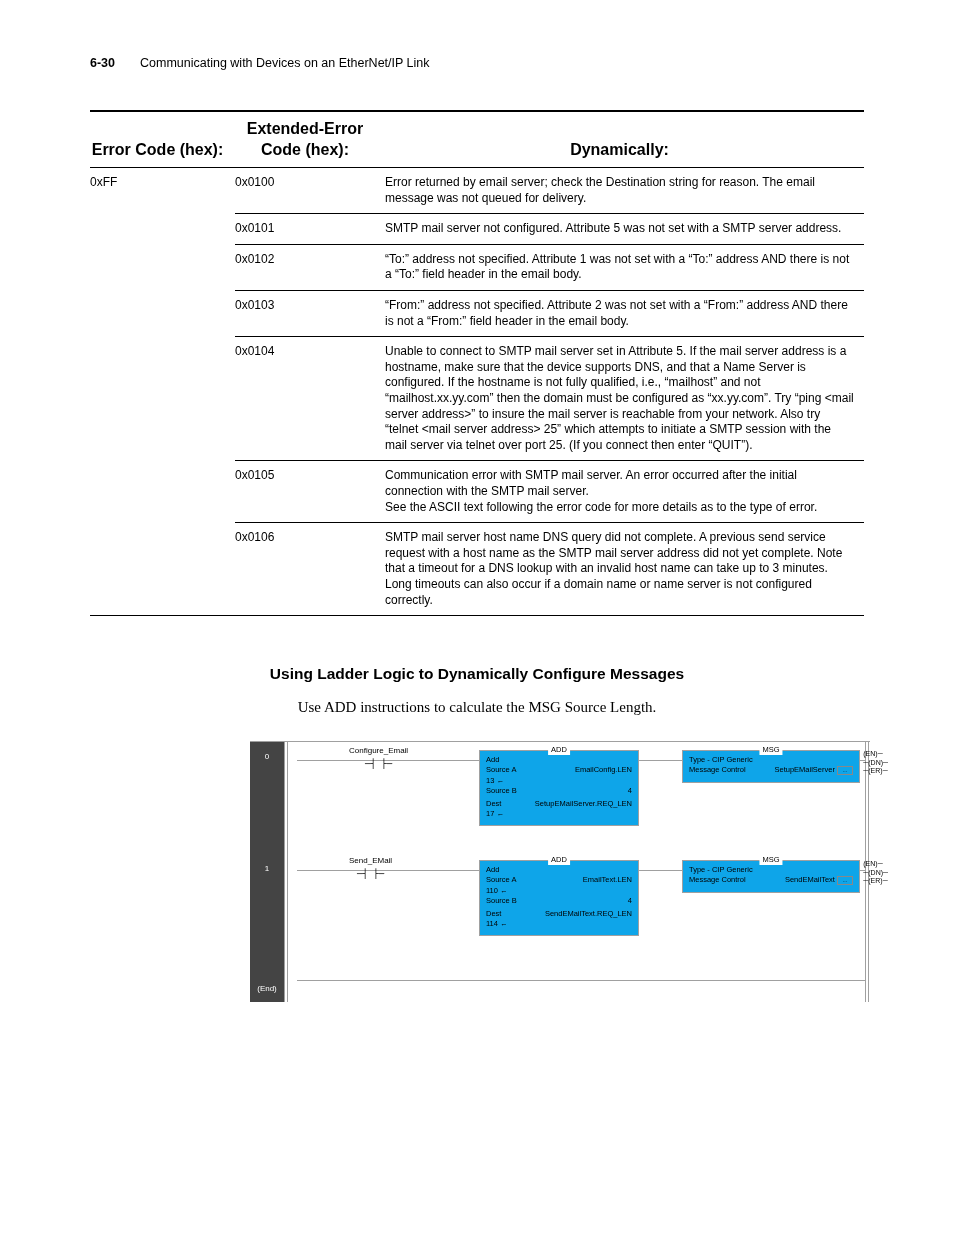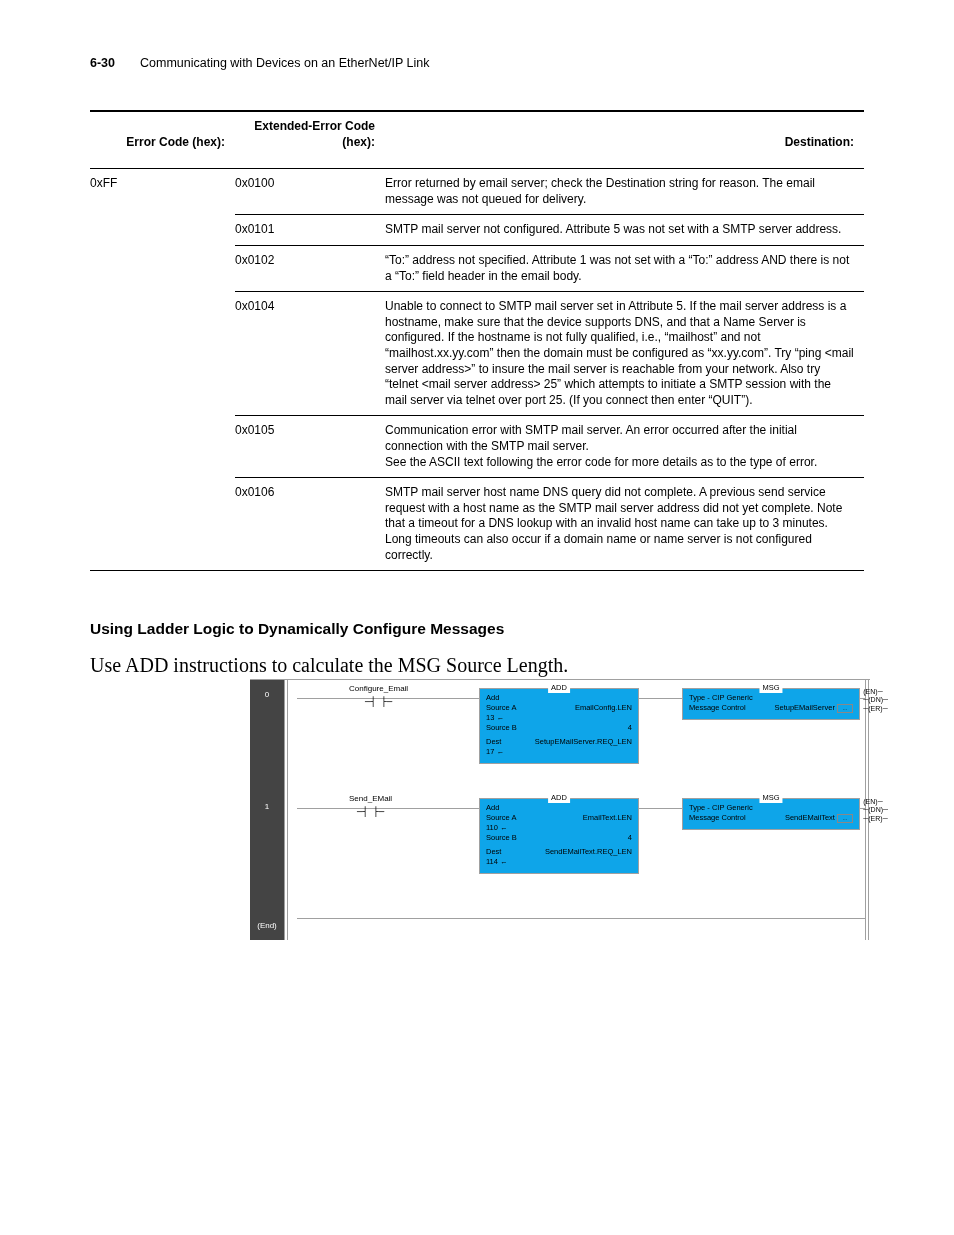--- a/index.html
+++ b/index.html
@@ -1,28 +1,28 @@
 <!DOCTYPE html>
 <html><head>
 <meta charset="utf-8">
 <style>
 body{margin:0;background:#fff;font-family:Arial,Helvetica,sans-serif;color:#000;font-size:12.5px;line-height:1.35}
 .pg{width:954px;height:1235px;margin:0 auto;position:relative;box-sizing:border-box;padding:55px 90px 0 90px}
 .hdr{display:flex;margin-bottom:38px}
 .pn{font-weight:700;font-size:12.5px;margin-right:25px}
 .ht{font-size:12.5px}
 .tbl{width:100%;border-collapse:collapse;border-top:2px solid #000;border-bottom:1.5px solid #000}
-.tbl th{text-align:right;vertical-align:bottom;font-weight:700;padding:6px 10px 18px 0;border-bottom:1.5px solid #000;font-size:12px}
+.tbl th{text-align:center;vertical-align:bottom;font-weight:700;padding:6px 10px 6px 0;border-bottom:1.5px solid #000;font-size:16px}
 .tbl td{vertical-align:top;padding:7px 10px 7px 0;font-size:12px;line-height:1.3}
 .c0{width:135px}
 .c1{width:140px}
 .sep td.d,.sep td.e{border-top:1px solid #000}
-.sec{margin-top:48px;text-align:left}
+.sec{margin-top:48px;text-align:center}
 .sh{font-weight:700;font-size:15.5px;margin-bottom:12px;font-family:Arial,Helvetica,sans-serif}
-.sb{font-family:Georgia,"Times New Roman",serif;font-size:20px;}
+.sb{font-family:Georgia,"Times New Roman",serif;font-size:15px;margin-bottom:24px}
 .lad{margin-left:160px;border-top:1px solid #a0a0a0;position:relative;width:620px}
 .gut{position:absolute;left:0;top:0;bottom:0;width:34px;background:#444;color:#fff;font-size:8px}
 .gn{position:absolute;left:0;right:0;text-align:center}
 .gn1{top:10px}.gn2{top:122px}.gn3{bottom:8px}
 .rail{position:absolute;top:0;bottom:0;border-left:1px solid #a0a0a0}
 .rL{left:34px}.rL2{left:37px}.rR{right:4px}.rR2{right:1px}
 .rung{position:relative;height:110px;margin-left:44px;border-top:0}
 .last{height:40px}
 .wire{position:absolute;top:18px;left:3px;right:4px;border-top:1px solid #a0a0a0}
 .xic{position:absolute;top:4px;left:55px;font-size:8px;text-align:center}
@@ -44,38 +44,43 @@
 <div class="hdr">
 <span class="pn">6-30</span>
 <span class="ht">Communicating with Devices on an EtherNet/IP Link</span>
 </div>
 
 <table class="tbl">
 <thead>
         <tr>
 <th class="c0">Error Code (hex):</th>
 <th class="c1">Extended-Error Code (hex):</th>
-<th>Destination:</th>
+<th>Dynamically:</th>
 </tr>
       </thead>
 <tbody>
 <tr>
           <td>0xFF</td>
           <td class="e">0x0100</td>
           <td class="d">Error returned by email server; check the Destination string for reason. The email message was not queued for delivery.</td>
         </tr>
 <tr class="sep">
           <td></td>
           <td class="e">0x0101</td>
           <td class="d">SMTP mail server not configured. Attribute 5 was not set with a SMTP server address.</td>
         </tr>
 <tr class="sep">
           <td></td>
           <td class="e">0x0102</td>
           <td class="d">“To:” address not specified. Attribute 1 was not set with a “To:” address AND there is not a “To:” field header in the email body.</td>
+        </tr>
+<tr class="sep">
+          <td></td>
+          <td class="e">0x0103</td>
+          <td class="d">“From:” address not specified. Attribute 2 was not set with a “From:” address AND there is not a “From:” field header in the email body.</td>
         </tr>
 <tr class="sep">
           <td></td>
           <td class="e">0x0104</td>
           <td class="d">Unable to connect to SMTP mail server set in Attribute 5. If the mail server address is a hostname, make sure that the device supports DNS, and that a Name Server is configured. If the hostname is not fully qualified, i.e., “mailhost” and not “mailhost.xx.yy.com” then the domain must be configured as “xx.yy.com”. Try “ping &lt;mail server address&gt;” to insure the mail server is reachable from your network. Also try “telnet &lt;mail server address&gt; 25” which attempts to initiate a SMTP session with the mail server via telnet over port 25. (If you connect then enter “QUIT”).</td>
         </tr>
 <tr class="sep">
           <td></td>
           <td class="e">0x0105</td>
           <td class="d" style="white-space:pre-line">Communication error with SMTP mail server. An error occurred after the initial connection with the SMTP mail server.

